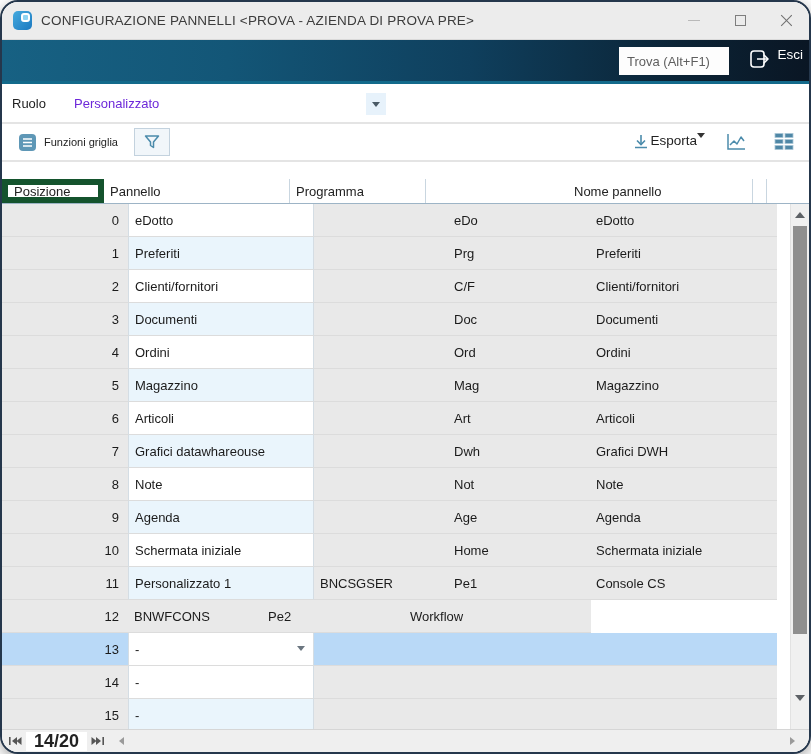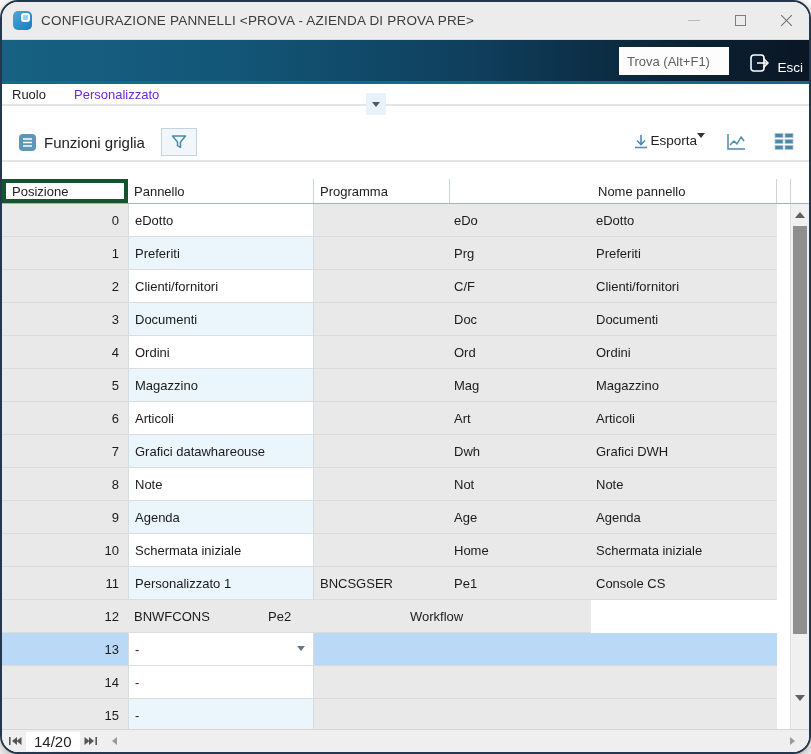--- a/index.html
+++ b/index.html
@@ -44,59 +44,59 @@
     background:linear-gradient(90deg,#176183 0%,#135677 28%,#0f3f5d 58%,#0b2335 84%,#0a1624 100%);
     border-bottom:3px solid #136a8b;
     display:flex; align-items:center;
   }
   .find-box{
     position:absolute; right:80px; top:7px; width:110px; height:28px;
     background:#fdfdfd; border:none; font-size:13px; color:#5f5f5f;
     padding:0 8px; display:flex; align-items:center;
   }
   .exit-btn{
-    position:absolute; right:6px; top:7px; height:28px; display:flex; align-items:flex-end;
+    position:absolute; right:6px; top:7px; height:28px; display:flex; align-items:flex-start;
     gap:5px; color:#fff; font-size:13.5px; cursor:default;
   }
 
   
   .rolebar{
-    position:absolute; left:0; top:82px; width:807px; height:22px; background:#fff;
+    position:absolute; left:0; top:82px; width:807px; height:40px; background:#fff;
     border-bottom:2px solid #e4e4e4; display:flex; align-items:center;
   }
   .role-label{font-size:13px; color:#222; margin-left:10px; width:62px;}
   .role-value{font-size:13px; color:#6d28d9;}
   .role-caret-box{
     position:absolute; left:364px; top:9px; width:20px; height:22px;
     background:#e7f2fb; display:flex; align-items:center; justify-content:center;
   }
   .caret-down{width:0;height:0;border-left:4px solid transparent;border-right:4px solid transparent;border-top:5px solid #4a5a66;}
 
   
   .gridbar{
     position:absolute; left:0; top:122px; width:807px; height:38px; background:#fff;
     border-bottom:2px solid #e4e4e4; display:flex; align-items:center;
   }
   .tool-left{display:flex; align-items:center; margin-left:10px; gap:4px;}
-  .btn-funzioni{display:flex; align-items:center; gap:7px; font-size:15px; color:#222; padding:3px 6px;}
+  .btn-funzioni{display:flex; align-items:center; gap:7px; font-size:11px; color:#222; padding:3px 6px;}
   .btn-filter{
     width:36px; height:28px; margin-left:6px; background:#f1f6fa; border:1px solid #c3d2de;
     display:flex; align-items:center; justify-content:center;
   }
   .tool-right{margin-left:auto; display:flex; align-items:center; margin-right:8px; gap:14px;}
   .btn-export{display:flex; align-items:flex-start; gap:0; font-size:13.5px; color:#222;}
   .icon-btn{width:34px; height:28px; display:flex; align-items:center; justify-content:center;}
 
   
   .thead{
     position:absolute; left:0; top:177px; width:807px; height:25px; background:#fff;
     border-bottom:1px solid #9db4c6; display:flex; font-size:13px; color:#222;
   }
   .th{display:flex; align-items:center; padding-left:6px; border-right:1px solid #c9d6e0; height:100%;}
-  .th.pos{width:126px; border:4px solid #14532d; background:#fff;}
+  .th.pos{width:102px; border:6px solid #14532d; background:#fff;}
   .th.pan{width:186px;} .th.prog{width:136px;} .th.sig{width:142px;margin-top:36px;} .th.nom{width:185px;}
   .th.stub{width:14px; border-right:1px solid #c9d6e0;}
 
   .tbody{
     position:absolute; left:0; top:202px; width:775px; height:525px; overflow:hidden; background:#fff;
   }
   .trow{display:flex; height:33px; font-size:13px; color:#1b1b1b;}
   .td{display:flex; align-items:center; height:100%; border-bottom:1px solid #dcdcdc;}
   .td.pos{width:126px; justify-content:flex-end; padding-right:9px; background:#e9e9e9;}
   .td.pan{width:186px; padding-left:6px; background:#fff; border-left:1px solid #d4dde4; border-right:1px solid #d4dde4; position:relative;}
@@ -114,21 +114,21 @@
   
   .vscroll{position:absolute; left:789px; top:202px; width:18px; height:525px; background:#f0f0f0;}
   .vscroll .arr{position:absolute; left:4px; width:0; height:0; border-left:5px solid transparent; border-right:5px solid transparent;}
   .arr.up{top:8px; border-bottom:6px solid #5d6166;}
   .arr.down{bottom:28px; border-top:6px solid #5d6166;}
   .vthumb{position:absolute; left:2px; top:22px; width:14px; height:408px; background:#8f8f8f;}
 
   
   .statusbar{
     position:absolute; left:0; top:727px; width:807px; height:23px; background:#efefef;
-    border-top:1px solid #d6d6d6; display:flex; align-items:center; font-size:15px; color:#222;
+    border-top:1px solid #d6d6d6; display:flex; align-items:center; font-size:18px; color:#222;font-weight:bold;
   }
   .pager{display:flex; align-items:center; gap:4px; margin-left:6px;}
   .pager-count{background:#fff; padding:1px 8px; line-height:17px;}
   .hsb-arrow-left{margin-left:14px;}
   .hsb-arrow-right{position:absolute; right:14px;}
   .tri-l{width:0;height:0;border-top:4px solid transparent;border-bottom:4px solid transparent;border-right:5px solid #9a9a9a;}
   .tri-r{width:0;height:0;border-top:4px solid transparent;border-bottom:4px solid transparent;border-left:5px solid #9a9a9a;}
 </style>
 </head>
 <body>

